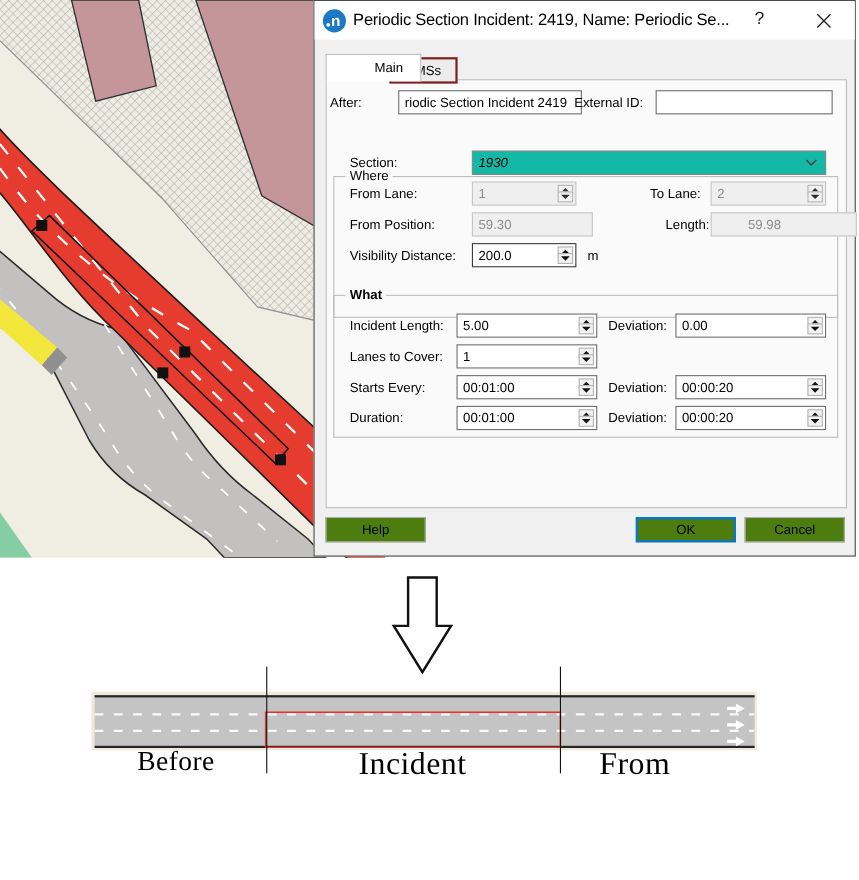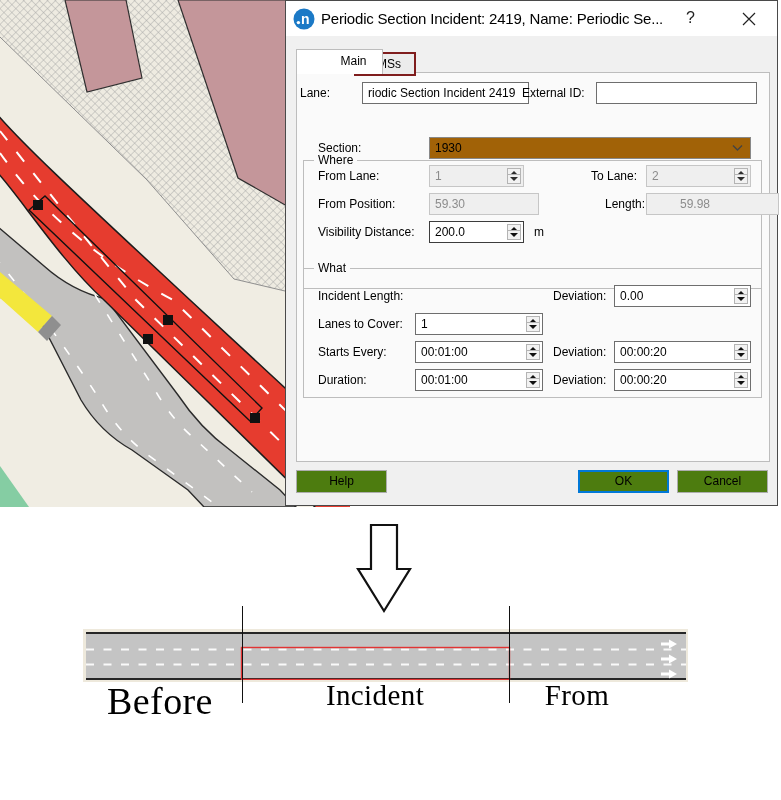--- a/index.html
+++ b/index.html
@@ -104,35 +104,35 @@
   <svg class="abs" style="left:456px;top:11px;" width="14" height="14" viewBox="0 0 14 14">
     <path d="M1,1 L13,13 M13,1 L1,13" stroke="#222" stroke-width="1.2"></path>
   </svg>
 
   <div class="abs" style="left:10px;top:71px;width:472px;height:388px;background:#fafafa;border:1px solid #bdbdbd;"></div>
 
   <div class="abs" style="left:68px;top:51px;width:58px;height:20px;background:#ececec;border:2px solid #7f1d1d;text-align:center;line-height:20px;">VMSs</div>
 
   <div class="abs" style="left:10px;top:48px;width:57px;height:24px;background:#fff;border:1px solid #bdbdbd;border-bottom:none;text-align:center;line-height:22px;padding-left:28px;">Main</div>
 
-  <div class="lbl" style="left:14px;top:81px;">Lane:</div>
+  <div class="lbl" style="left:14px;top:81px;">After:</div>
 
   <div class="field" style="left:56px;top:81px;width:160px;margin-left:20px;">riodic Section Incident 2419</div>
 
   <div class="lbl" style="left:236px;top:81px;">External ID:</div>
 
   <div class="field" style="left:310px;top:81px;width:154px;"></div>
 
   <div class="grp" style="left:17px;top:119px;height:127px;margin-top:40px;">
     <div class="grplab">Where</div>
   </div>
 
   <div class="lbl" style="left:32px;top:136px;">Section:</div>
 
-  <div class="field" style="left:143px;top:136px;width:315px;background:#a16207;border-color:#888;">1930
+  <div class="field" style="left:143px;top:136px;width:315px;background:#14b8a6;border-color:#888;font-style:italic;">1930
     <svg class="abs" style="right:7px;top:6px;" width="11" height="8" viewBox="0 0 11 8">
           <path d="M1,1.5 L5.5,6 L10,1.5" stroke="#444" stroke-width="1.4" fill="none"></path>
         </svg>
   </div>
 
   <div class="lbl" style="left:32px;top:164px;">From Lane:</div>
 
   <div class="field dis" style="left:143px;top:164px;width:88px;">1
     <div class="spin">
           <div class="up">
@@ -173,26 +173,36 @@
             <div class="tri-u"></div>
           </div>
           <div class="dn">
             <div class="tri-d"></div>
           </div>
         </div>
   </div>
 
   <div class="lbl" style="left:248px;top:220px;">m</div>
 
-  <div class="grp" style="left:17px;top:267px;height:128px;">
+  <div class="grp" style="left:17px;top:267px;height:128px;font-weight:bold;">
     <div class="grplab">What</div>
   </div>
 
   <div class="lbl" style="left:32px;top:284px;">Incident Length:</div>
 
+  <div class="field" style="left:129px;top:284px;width:121px;">5.00
+    <div class="spin">
+          <div class="up">
+            <div class="tri-u"></div>
+          </div>
+          <div class="dn">
+            <div class="tri-d"></div>
+          </div>
+        </div>
+  </div>
 
   <div class="lbl" style="left:267px;top:284px;">Deviation:</div>
 
   <div class="field" style="left:328px;top:284px;width:130px;">0.00
     <div class="spin">
           <div class="up">
             <div class="tri-u"></div>
           </div>
           <div class="dn">
             <div class="tri-d"></div>
@@ -292,19 +302,19 @@
 
   <path d="M575,40.5 h8 v-3 l8,4.5 l-8,4.5 v-3 h-8 z" fill="#fff"></path>
 
   <rect x="155.5" y="15.5" width="268" height="32" fill="none" stroke="#e23333" stroke-width="1.4"></rect>
 </svg>
 
 <div class="abs" style="left:242px;top:606px;width:1.4px;height:97px;background:#111;"></div>
 
 <div class="abs" style="left:509px;top:606px;width:1.4px;height:97px;background:#111;"></div>
 
-<div class="abs" style="left:60px;top:679px;width:200px;text-align:center;font-family:'Liberation Serif',serif;font-size:38px;letter-spacing:0.4px;color:#000;">Before</div>
+<div class="abs" style="left:60px;top:679px;width:200px;text-align:center;font-family:'Liberation Serif',serif;font-size:25px;letter-spacing:0.4px;color:#000;">Before</div>
 
 <div class="abs" style="left:275px;top:679px;width:200px;text-align:center;font-family:'Liberation Serif',serif;font-size:29px;letter-spacing:0.4px;color:#000;">Incident</div>
 
 <div class="abs" style="left:477px;top:679px;width:200px;text-align:center;font-family:'Liberation Serif',serif;font-size:29px;letter-spacing:0.4px;color:#000;">From</div>
 
 </div>
 
 </body></html>

